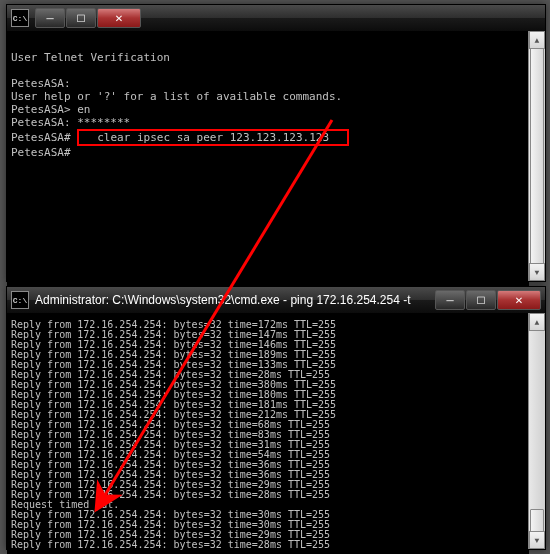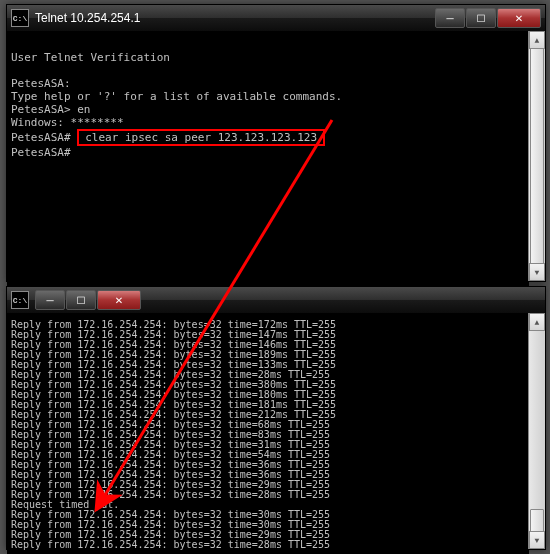--- a/index.html
+++ b/index.html
@@ -4,63 +4,63 @@
 <style>
 body{margin:0;background:#555;font-family:"Lucida Console","Courier New",monospace;font-size:11px;width:550px;height:554px;position:relative;overflow:hidden}
 .window{position:absolute;border:1px solid #000;box-shadow:0 0 8px rgba(0,0,0,0.5);background:#000}
 .titlebar{height:26px;background:linear-gradient(to bottom,#4a4a4a 0%,#2e2e2e 50%,#1a1a1a 51%,#0c0c0c 100%);display:flex;align-items:center;padding:0 4px;border-bottom:1px solid #000}
 .ticon{width:16px;height:16px;background:#000;border:1px solid #888;margin-right:6px;display:flex;align-items:center;justify-content:center;color:#ccc;font-size:8px;font-weight:bold}
 .title{color:#fff;font-family:"Segoe UI",sans-serif;font-size:12px;flex:1;white-space:nowrap;overflow:hidden;text-overflow:ellipsis}
 .controls{display:flex;gap:1px}
 .wbtn{width:28px;height:18px;background:linear-gradient(to bottom,#6a6a6a,#2a2a2a);border:1px solid #555;border-radius:2px;display:flex;align-items:center;justify-content:center;color:#fff;font-family:Arial;font-size:10px;cursor:pointer}
 .wbtn.close{background:linear-gradient(to bottom,#d47a7a 0%,#a83232 50%,#8b1a1a 100%);width:42px}
 .term{background:#000;color:#c0c0c0;padding:6px 4px;line-height:13px;white-space:pre;overflow:hidden;font-family:"Lucida Console",monospace;font-size:11px}
-.hl{border:2px solid #f00;padding:0 6px;display:inline-block;color:#c0c0c0}
+.hl{border:2px solid #f00;padding:0 18px;display:inline-block;color:#c0c0c0}
 .scroll{position:absolute;right:0;top:26px;bottom:0;width:16px;background:linear-gradient(to right,#e8e8e8,#cfcfcf);border-left:1px solid #888}
 .sbbtn{height:16px;background:linear-gradient(to bottom,#f3f3f3,#d6d6d6);border:1px solid #888;display:flex;align-items:center;justify-content:center;font-size:8px;color:#555}
 .thumb{position:absolute;left:1px;right:1px;background:linear-gradient(to right,#f3f3f3,#d6d6d6);border:1px solid #888;border-radius:1px}
 .arrow-svg{position:absolute;top:0;left:0;pointer-events:none;z-index:10}
 </style>
 </head>
 <body>
 
 <div class="window" style="left:6px;top:4px;width:538px;height:276px">
   <div class="titlebar">
     <div class="ticon">
         <span>C:\</span>
       </div>
-    <div class="title">Telnet 10.254.254.1</div>
     <div class="controls">
       <div class="wbtn">─</div>
       <div class="wbtn">☐</div>
       <div class="wbtn close">✕</div>
     </div>
   </div>
   <div class="term" style="height:244px;width:514px">
 <span>User Telnet Verification</span>
 
 <span>PetesASA:</span>
-<span>Type help or '?' for a list of available commands.</span>
+<span>User help or '?' for a list of available commands.</span>
 <span>PetesASA&gt; en</span>
-<span>Windows: ********</span>
+<span>PetesASA: ********</span>
 <span>PetesASA#</span> <span class="hl">clear ipsec sa peer 123.123.123.123</span>
 <span>PetesASA#</span>
   </div>
   <div class="scroll">
     <div class="sbbtn">▲</div>
     <div class="thumb" style="top:17px;height:216px"></div>
     <div class="sbbtn" style="position:absolute;bottom:0;left:0;right:0">▼</div>
   </div>
 </div>
 
 <div class="window" style="left:6px;top:286px;width:538px;height:262px">
   <div class="titlebar">
     <div class="ticon">
         <span>C:\</span>
       </div>
+    <div class="title">Administrator: C:\Windows\system32\cmd.exe - ping  172.16.254.254 -t</div>
     <div class="controls">
       <div class="wbtn">─</div>
       <div class="wbtn">☐</div>
       <div class="wbtn close">✕</div>
     </div>
   </div>
   <div class="term" id="pingout" style="height:230px;width:514px;line-height:10px;font-size:10px">Reply from 172.16.254.254: bytes=32 time=172ms TTL=255
 Reply from 172.16.254.254: bytes=32 time=147ms TTL=255
 Reply from 172.16.254.254: bytes=32 time=146ms TTL=255
 Reply from 172.16.254.254: bytes=32 time=189ms TTL=255

